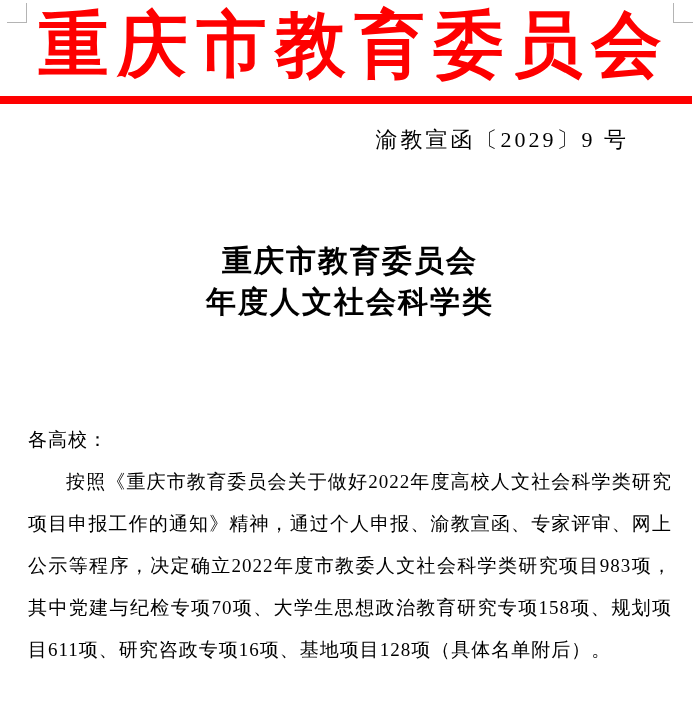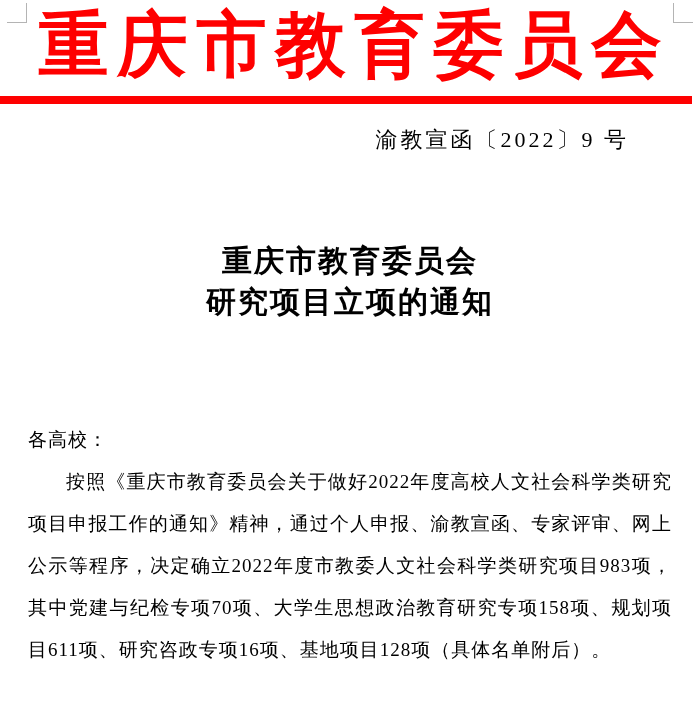--- a/index.html
+++ b/index.html
@@ -88,25 +88,25 @@
 
 <div class="page">
 
   <div class="crop-mark tl"></div>
   <div class="crop-mark tr"></div>
 
   <div class="letterhead">重庆市教育委员会</div>
 
   <div class="red-rule"></div>
 
-  <div class="doc-number">渝教宣函〔2022〕9 号</div>
+  <div class="doc-number">渝教宣函〔2029〕9 号</div>
 
   <div class="doc-title">
     <div>重庆市教育委员会</div>
-    <div>研究项目立项的通知</div>
+    <div>年度人文社会科学类</div>
   </div>
 
   <div class="doc-body">
     <div class="salutation">各高校：</div>
     <div class="paragraph">按照《重庆市教育委员会关于做好2022年度高校人文社会科学类研究项目申报工作的通知》精神，通过个人申报、渝教宣函、专家评审、网上公示等程序，决定确立2022年度市教委人文社会科学类研究项目983项，其中党建与纪检专项70项、大学生思想政治教育研究专项158项、规划项目611项、研究咨政专项16项、基地项目128项（具体名单附后）。</div>
   </div>
 
 </div>
 
 </body></html>

